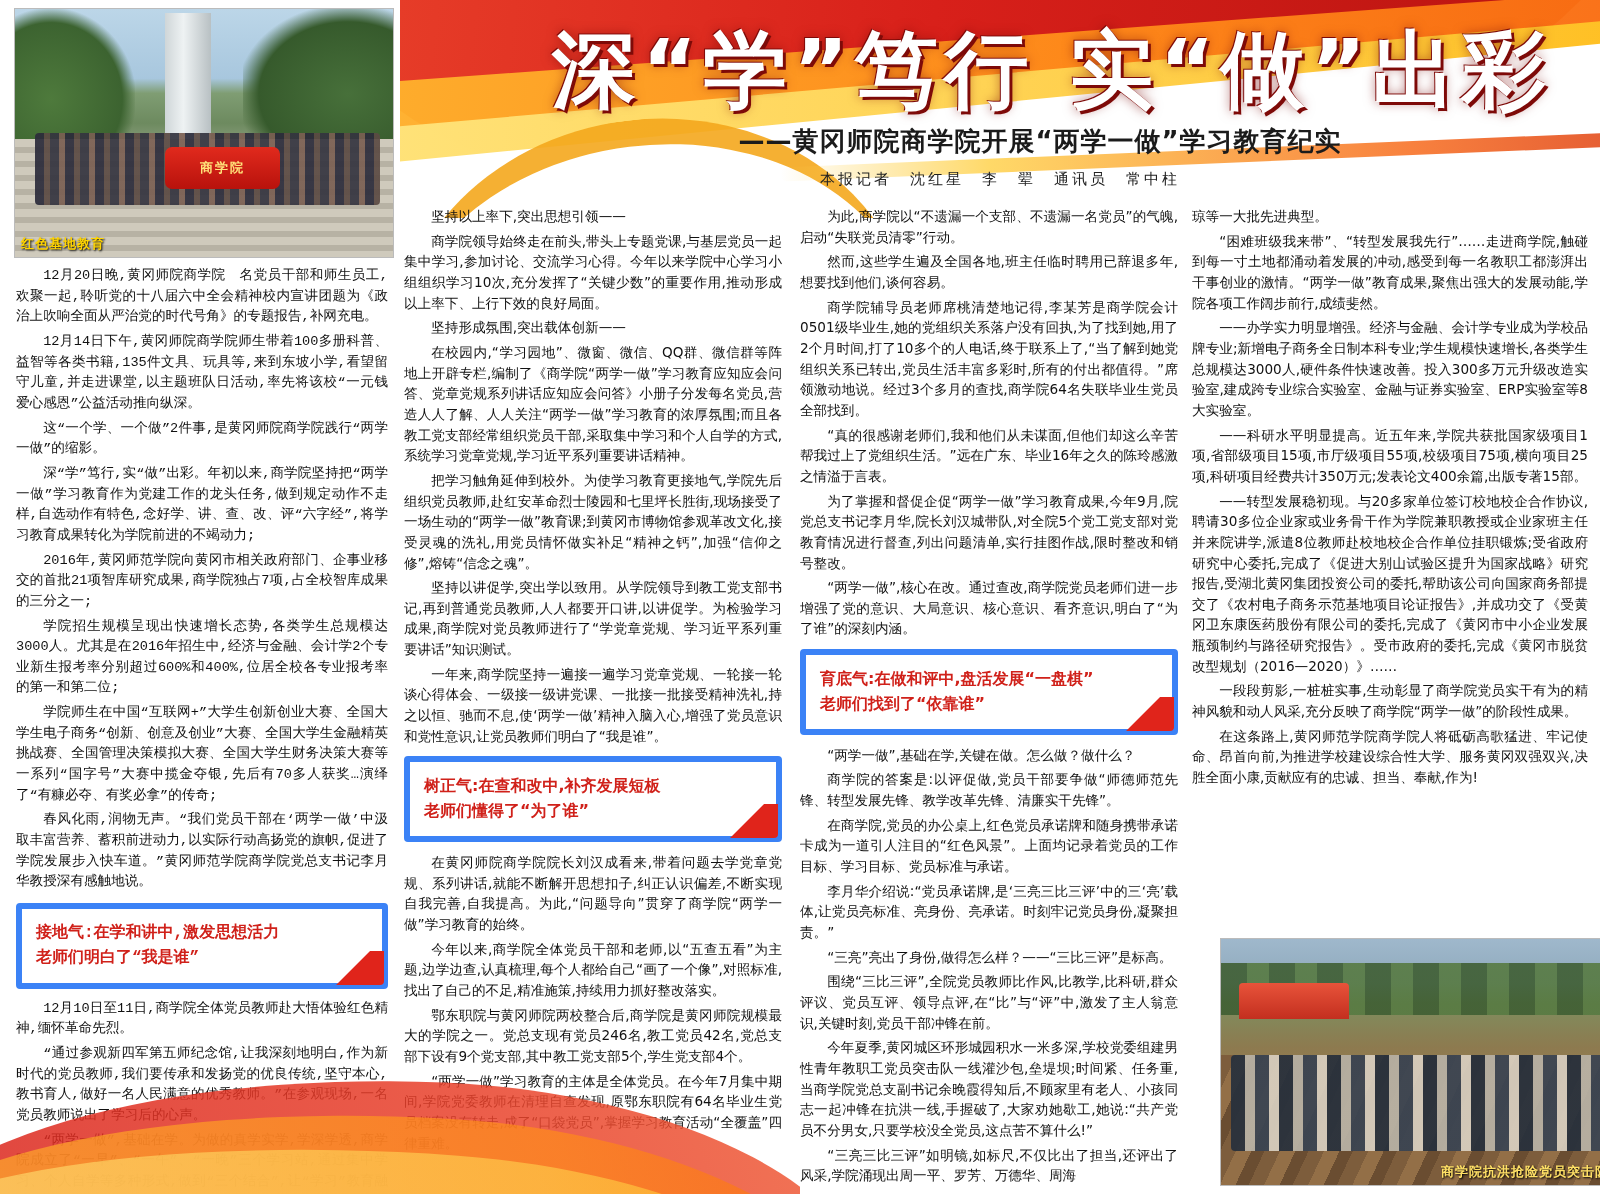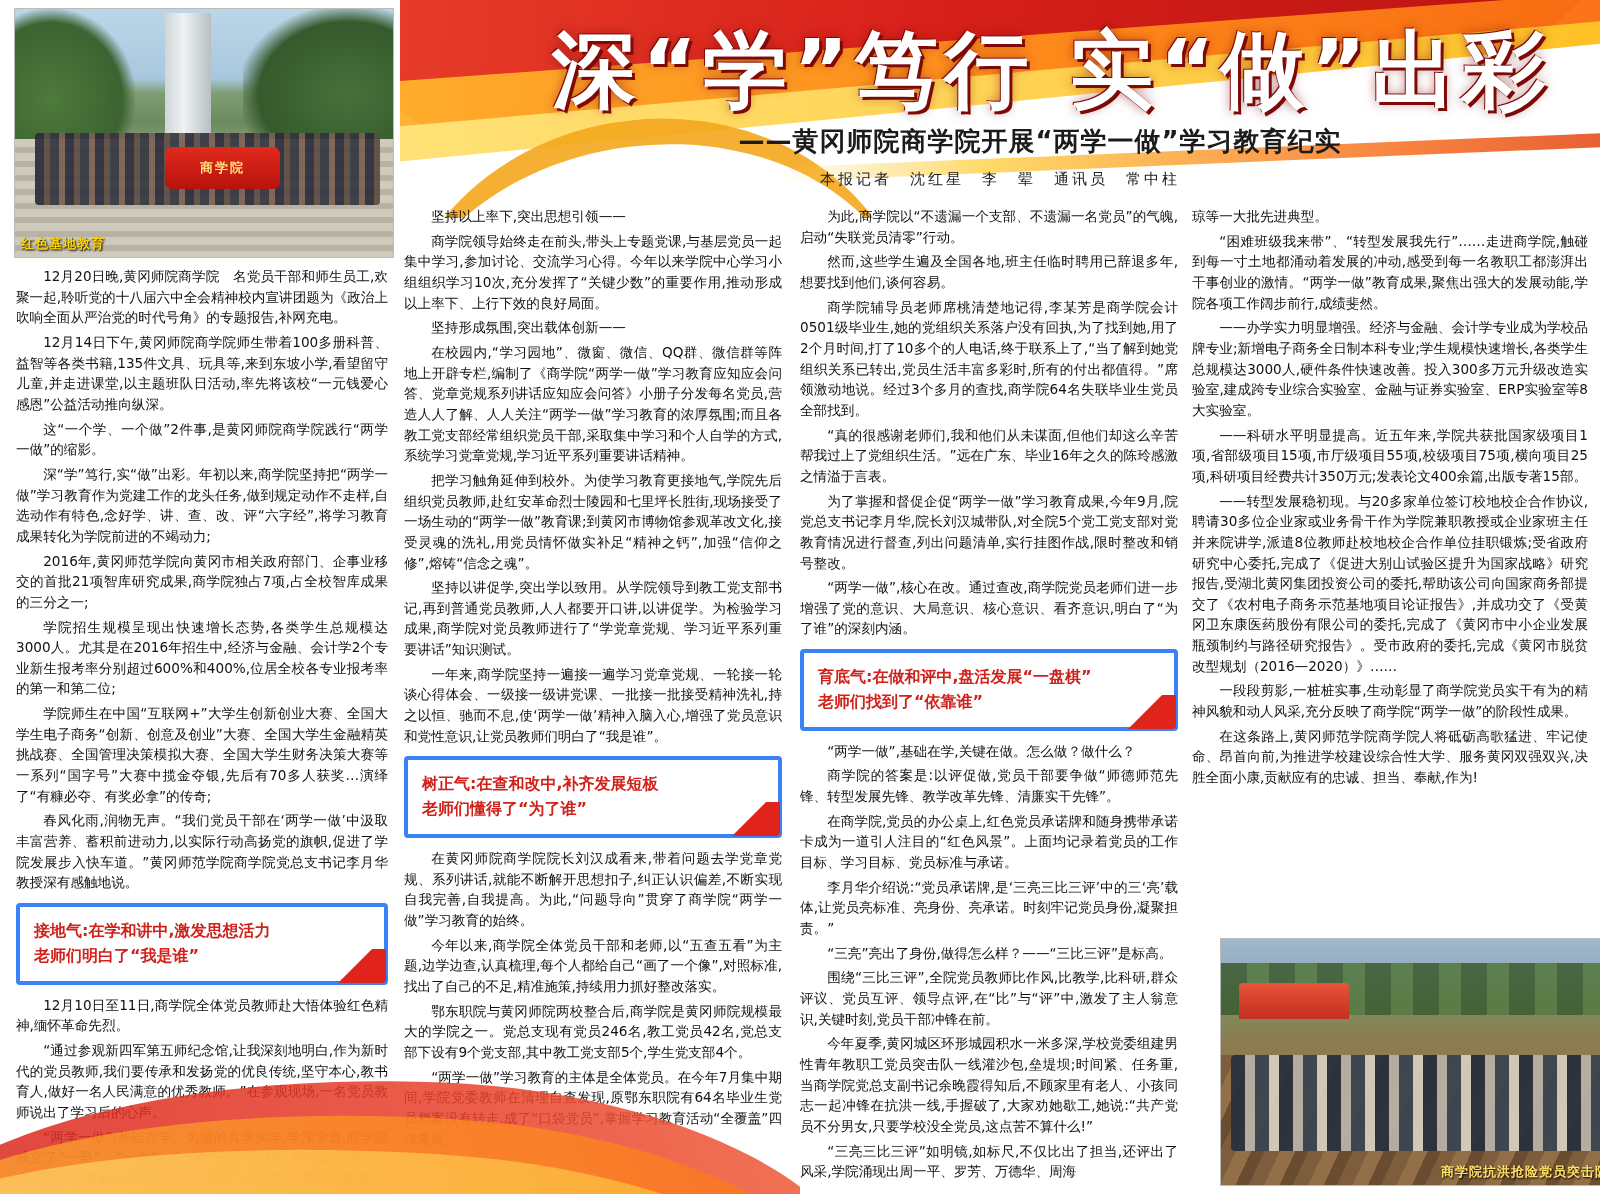--- a/index.html
+++ b/index.html
@@ -245,31 +245,31 @@
     color: #111;
     text-align: justify;
     font-family: "DejaVu Sans", "Liberation Sans", sans-serif;
   }
   .col p {
     margin: 0 0 4px 0;
     text-indent: 2em;
   }
   .col p.noindent { text-indent: 0; }
 
-  #col1 { left: 16px;  top: 266px; width: 372px; height: 918px; }
+  #col1 { left: 16px;  top: 266px; width: 372px; height: 918px; font-family: Liberation Mono, monospace; }
   #col2 { left: 404px; top: 206px; width: 378px; height: 980px; }
   #col3 { left: 800px; top: 206px; width: 378px; height: 980px; }
   #col4 { left: 1192px; top: 206px; width: 396px; height: 720px; }
 
   
   .pullquote {
     position: relative;
     margin: 10px 0 10px 0;
     padding: 12px 16px 12px 14px;
-    border: 4px solid #3b82f6;
+    border: 6px solid #3b82f6;
     border-radius: 4px;
     color: #d0211a;
     font-weight: bold;
     font-size: 16px;
     line-height: 1.55;
     text-indent: 0;
     background: #fff;
     box-sizing: border-box;
   }
   .pullquote::after {

